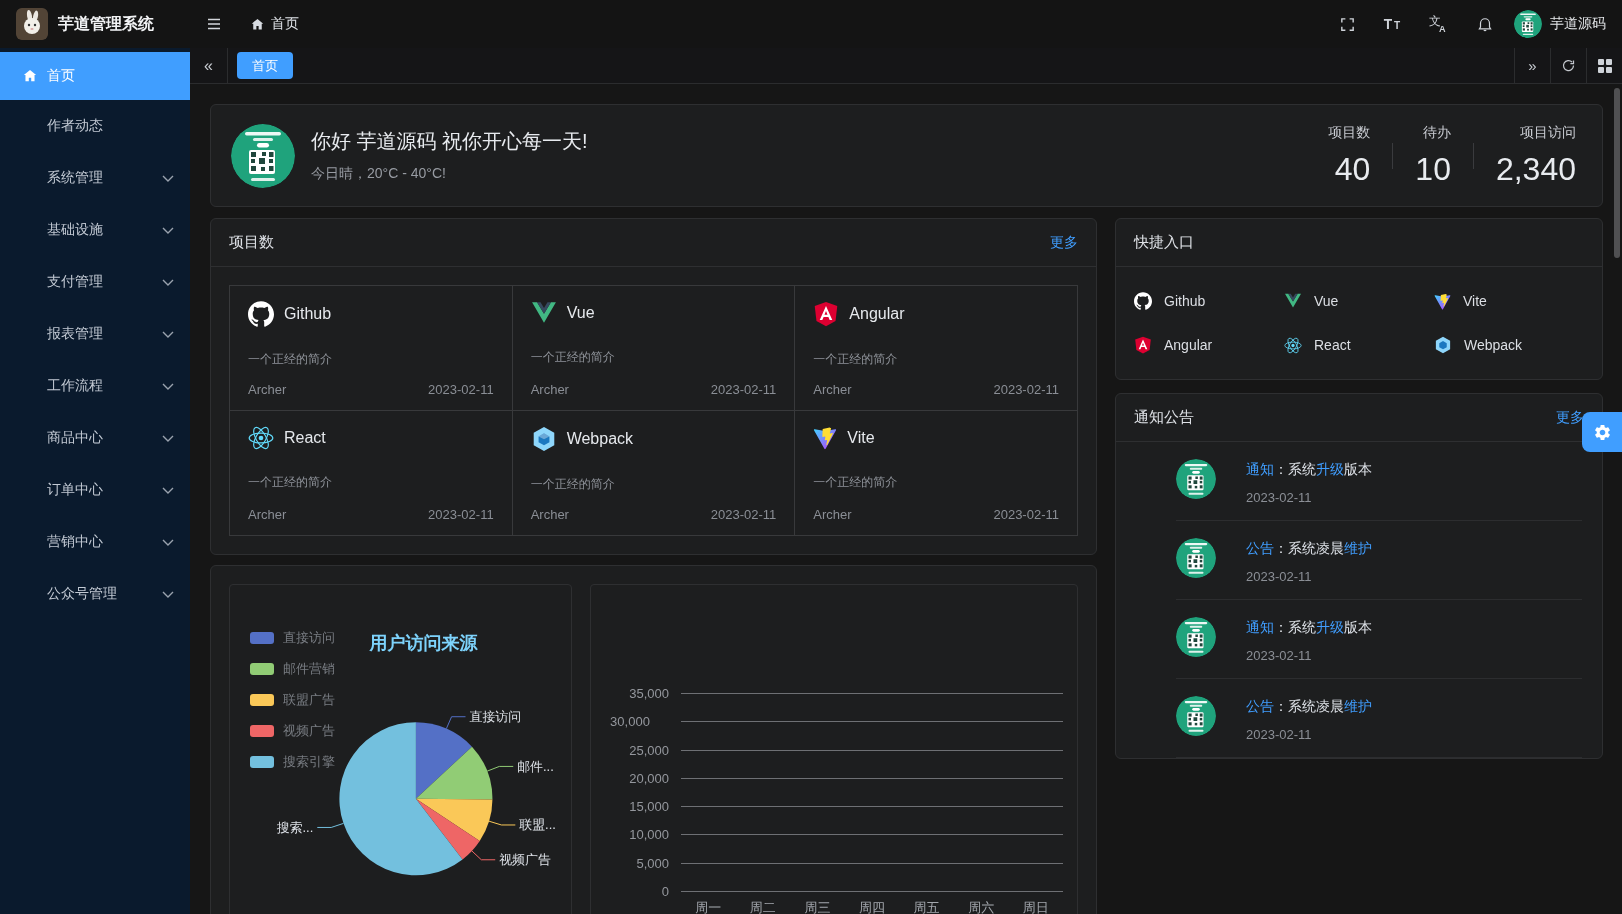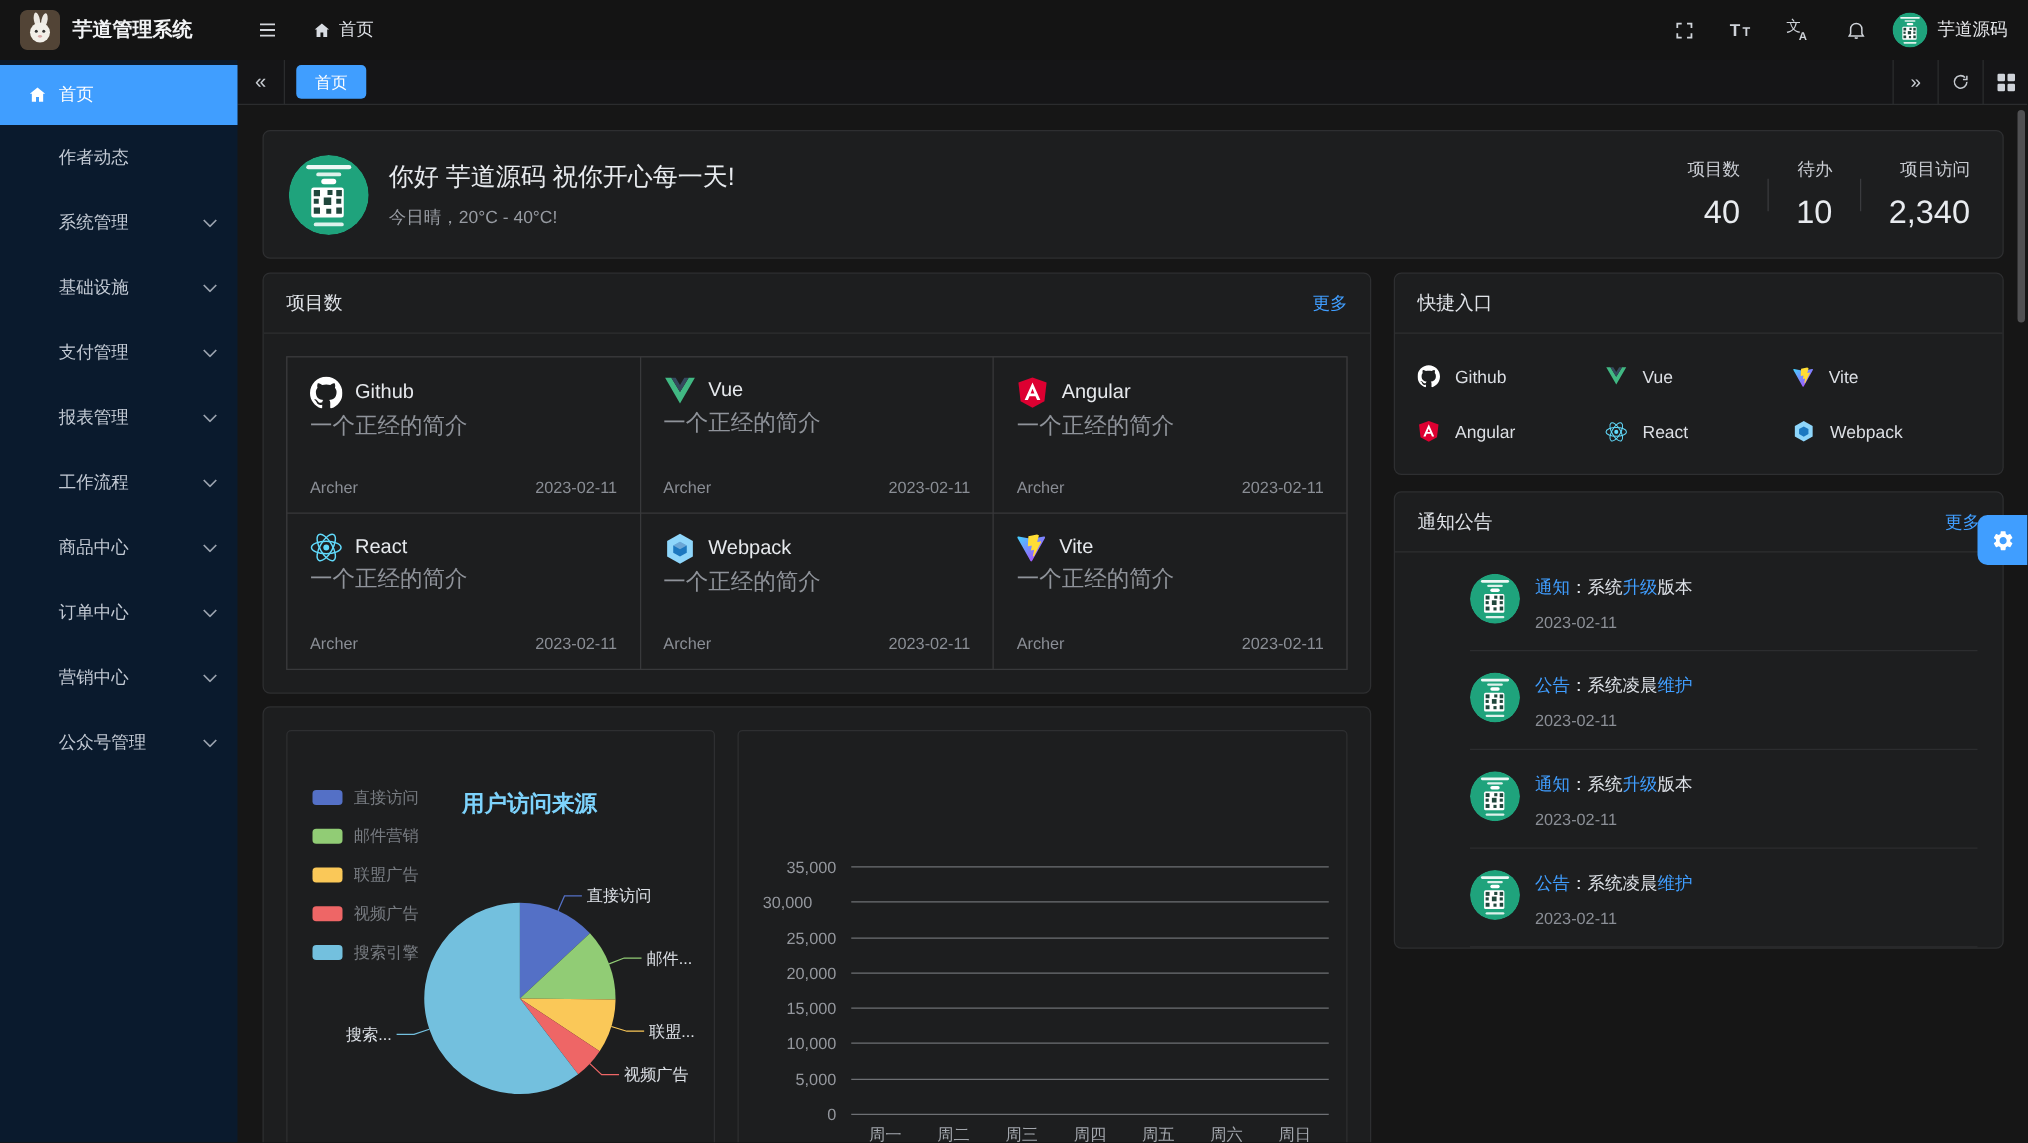--- a/index.html
+++ b/index.html
@@ -41,37 +41,37 @@
   .card { background:#1d1e1f; border:1px solid #2e2f31; border-radius:6px; }
 
   .welcome { height:103px; margin-bottom:11px; display:flex; align-items:center; padding:0 26px 0 20px; }
   .qr { border-radius:50%; flex:none; }
   .greet-box { margin-left:16px; }
   .greet { font-size:20px; color:#e7eaee; font-weight:500; margin-bottom:10px; }
   .weather { font-size:14px; color:#979ba2; }
   .stats { margin-left:auto; display:flex; align-items:center; }
   .stat { padding:0 22px; text-align:right; }
   .stat-label { font-size:14px; color:#c9ccd2; margin-bottom:9px; }
-  .stat-value { font-size:26px; color:#e8ebef; }
+  .stat-value { font-size:32px; color:#e8ebef; }
   .stat-div { width:1px; height:26px; background:#3a3b3e; }
 
   .main-row { display:flex; gap:18px; }
   .col-left { width:887px; flex:none; display:flex; flex-direction:column; gap:10px; }
   .col-right { width:488px; flex:none; display:flex; flex-direction:column; gap:13px; }
 
   .panel-header { height:48px; padding:0 18px; display:flex; align-items:center; justify-content:space-between; border-bottom:1px solid #2e2f31; }
   .panel-title { font-size:15px; color:#dfe2e7; }
   .more-link { font-size:14px; color:#409eff; cursor:pointer; }
 
   .projects-body { padding:18px; }
   .projects-grid { display:grid; grid-template-columns:1fr 1fr 1fr; gap:1px; background:#38393b; border:1px solid #38393b; }
   .proj-cell { background:#1d1e1f; height:124px; padding:15px 18px 13px; display:flex; flex-direction:column; cursor:pointer; }
   .proj-head { display:flex; align-items:center; gap:10px; }
   .proj-name { font-size:16px; color:#e6e9ed; }
-  .proj-desc { font-size:18px; color:#8f939a; margin-top:1px; }
+  .proj-desc { font-size:12px; color:#8f939a; margin-top:24px; }
   .proj-foot { margin-top:auto; display:flex; justify-content:space-between; font-size:13px; color:#8a8e95; }
 
   .charts-outer { height:377px; padding:18px; display:flex; gap:18px; }
   .chart-card { border:1px solid #2e2f31; border-radius:4px; height:341px; position:relative; }
   .pie-card { width:343px; flex:none; }
   .bar-card { flex:1; }
   .chart-title { position:absolute; top:46px; left:0; right:0; text-align:center; font-size:18px; font-weight:bold; color:#7dd3fc; }
   .pie-card .chart-title { padding-left:46px; }
   .legend { position:absolute; top:44px; left:20px; }
   .legend-item { display:flex; align-items:center; gap:9px; margin-bottom:13px; cursor:pointer; }
@@ -84,21 +84,21 @@
   .bars-row { position:absolute; left:90px; right:14px; top:108px; height:198px; display:flex; align-items:flex-end; }
   .bar-slot { flex:1; display:flex; justify-content:center; }
   .xlabels-row { position:absolute; left:90px; right:14px; top:314px; display:flex; }
   .xlabel { flex:1; text-align:center; font-size:13px; color:#a3a7ad; }
 
   .shortcut-body { padding:12px 18px; display:grid; grid-template-columns:1fr 1fr 1fr; grid-auto-rows:44px; }
   .shortcut { display:flex; align-items:center; gap:12px; cursor:pointer; }
   .shortcut-label { font-size:14px; color:#dcdfe4; }
 
   .notice-item { padding:17px 20px 15px 60px; display:flex; cursor:pointer; }
-  .notice-texts { margin-left:12px; padding-top:2px; }
+  .notice-texts { margin-left:30px; padding-top:2px; }
   .notice-title { font-size:14px; color:#dfe3e9; margin-bottom:11px; }
   .notice-title .hl { color:#409eff; }
   .notice-date { font-size:13px; color:#8b8f96; }
   .notice-div { height:1px; background:#2c2d2f; margin:0 20px 0 60px; }
 
   .gear-btn { position:absolute; right:0; top:412px; width:40px; height:40px; background:#409eff; border-radius:8px 0 0 8px; display:flex; align-items:center; justify-content:center; cursor:pointer; z-index:30; }
   .scroll-thumb { position:absolute; right:2px; top:88px; width:6px; height:170px; background:#5a5b5d; border-radius:3px; opacity:.85; z-index:40; }
 
   svg { display:block; }
 </style>

